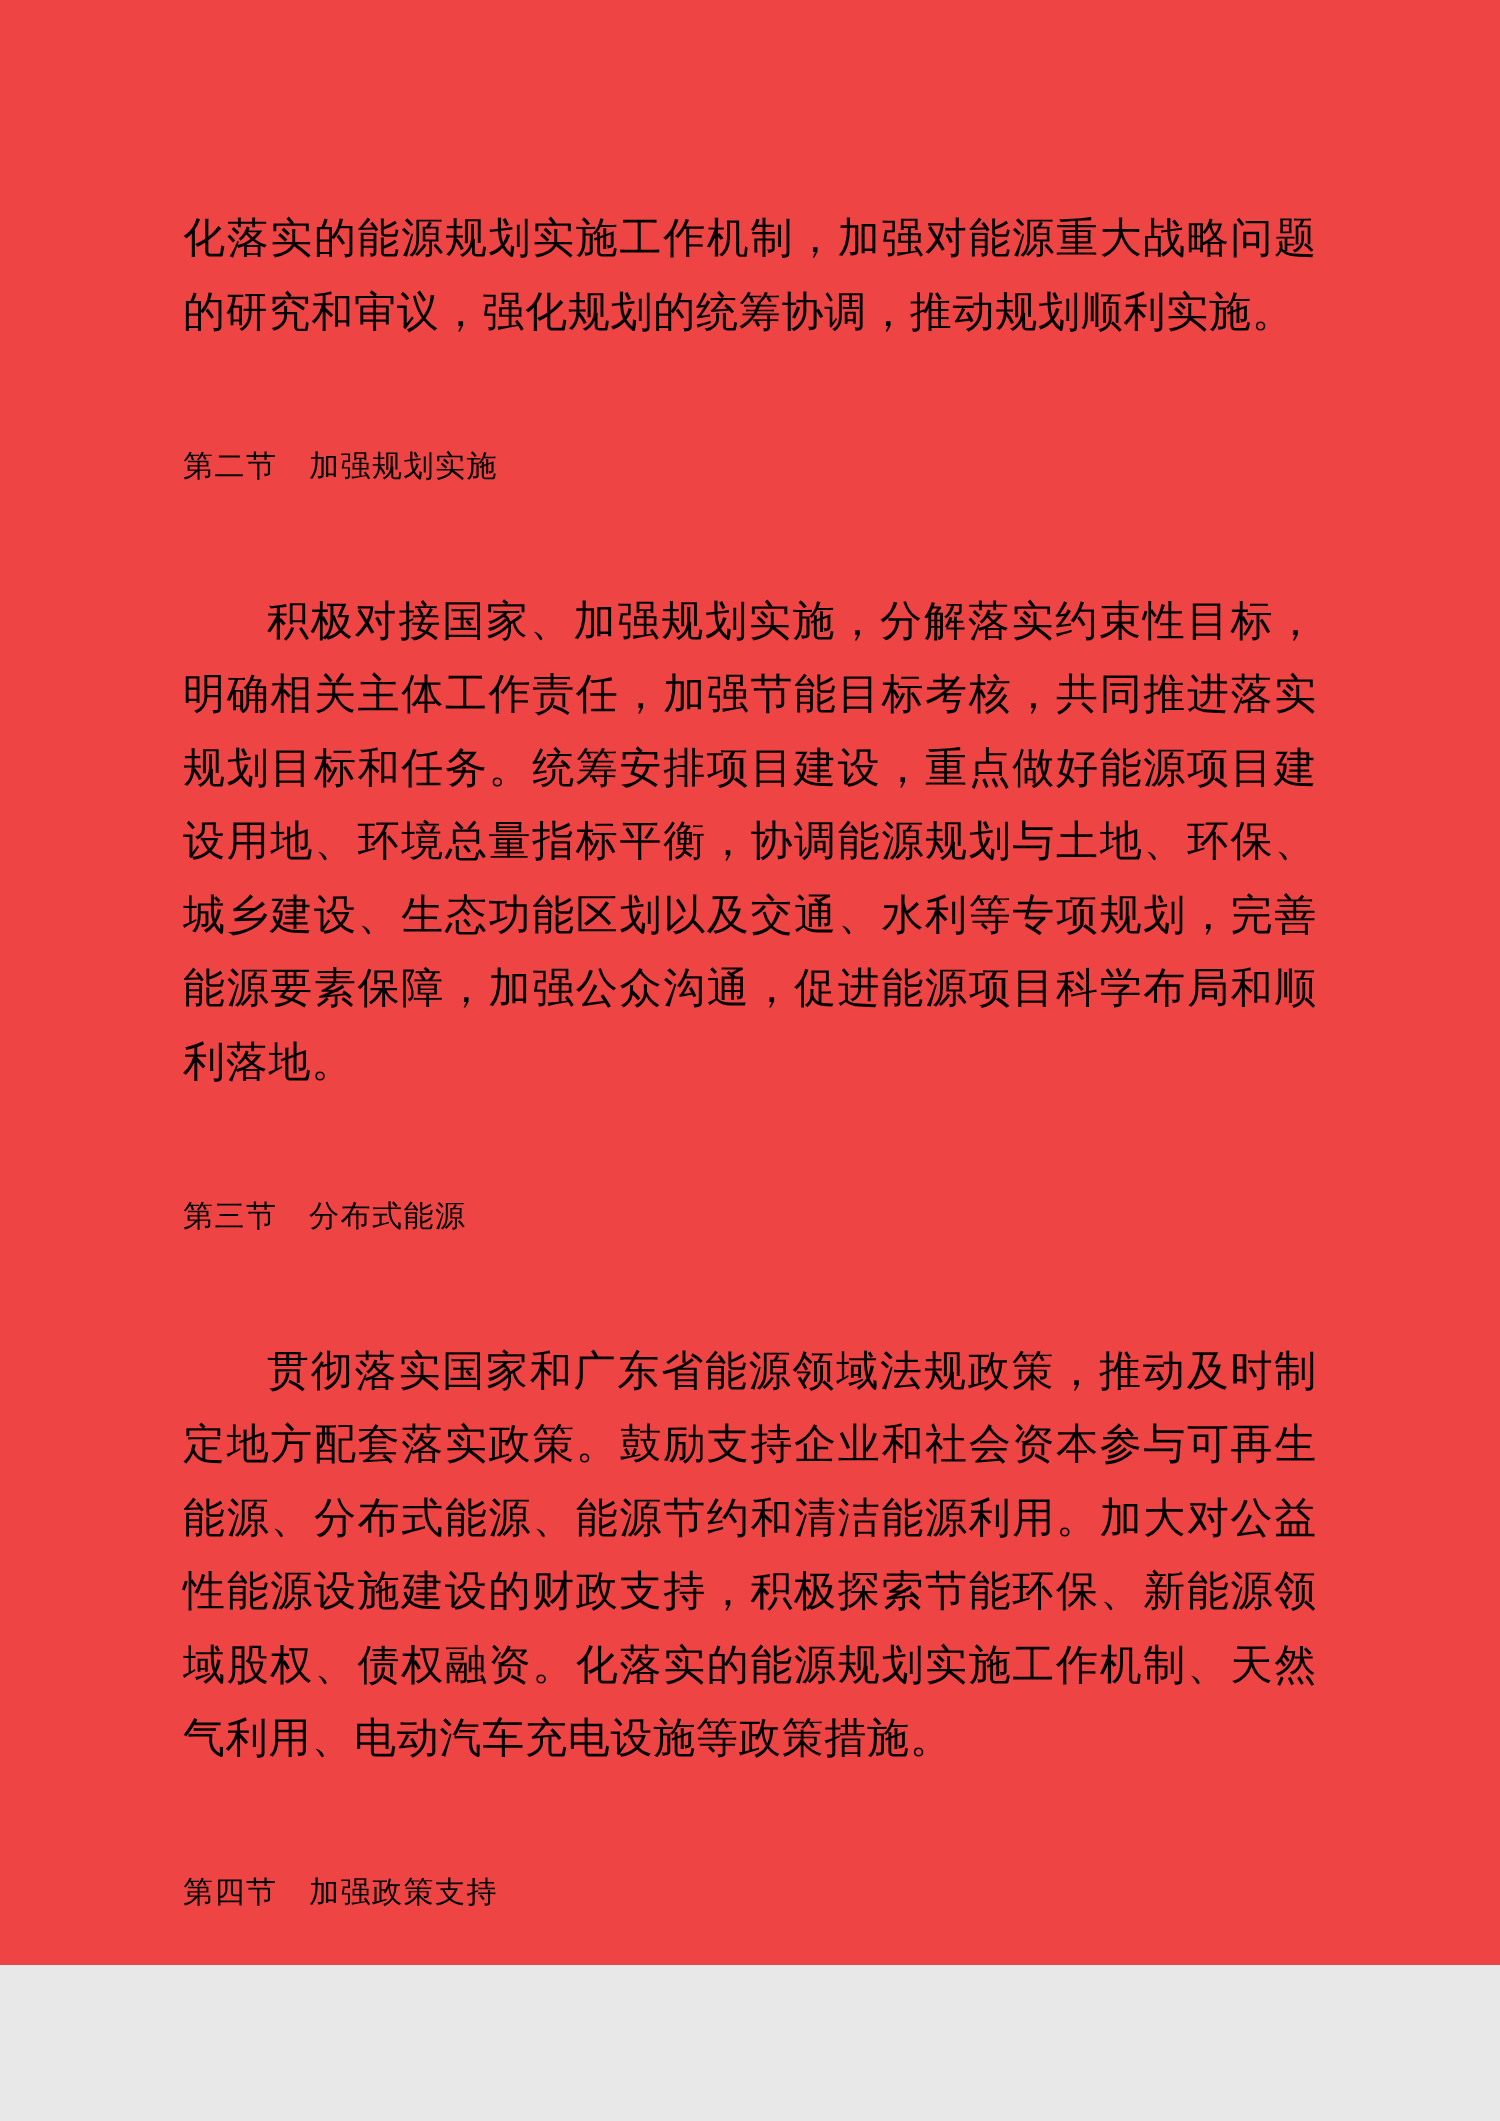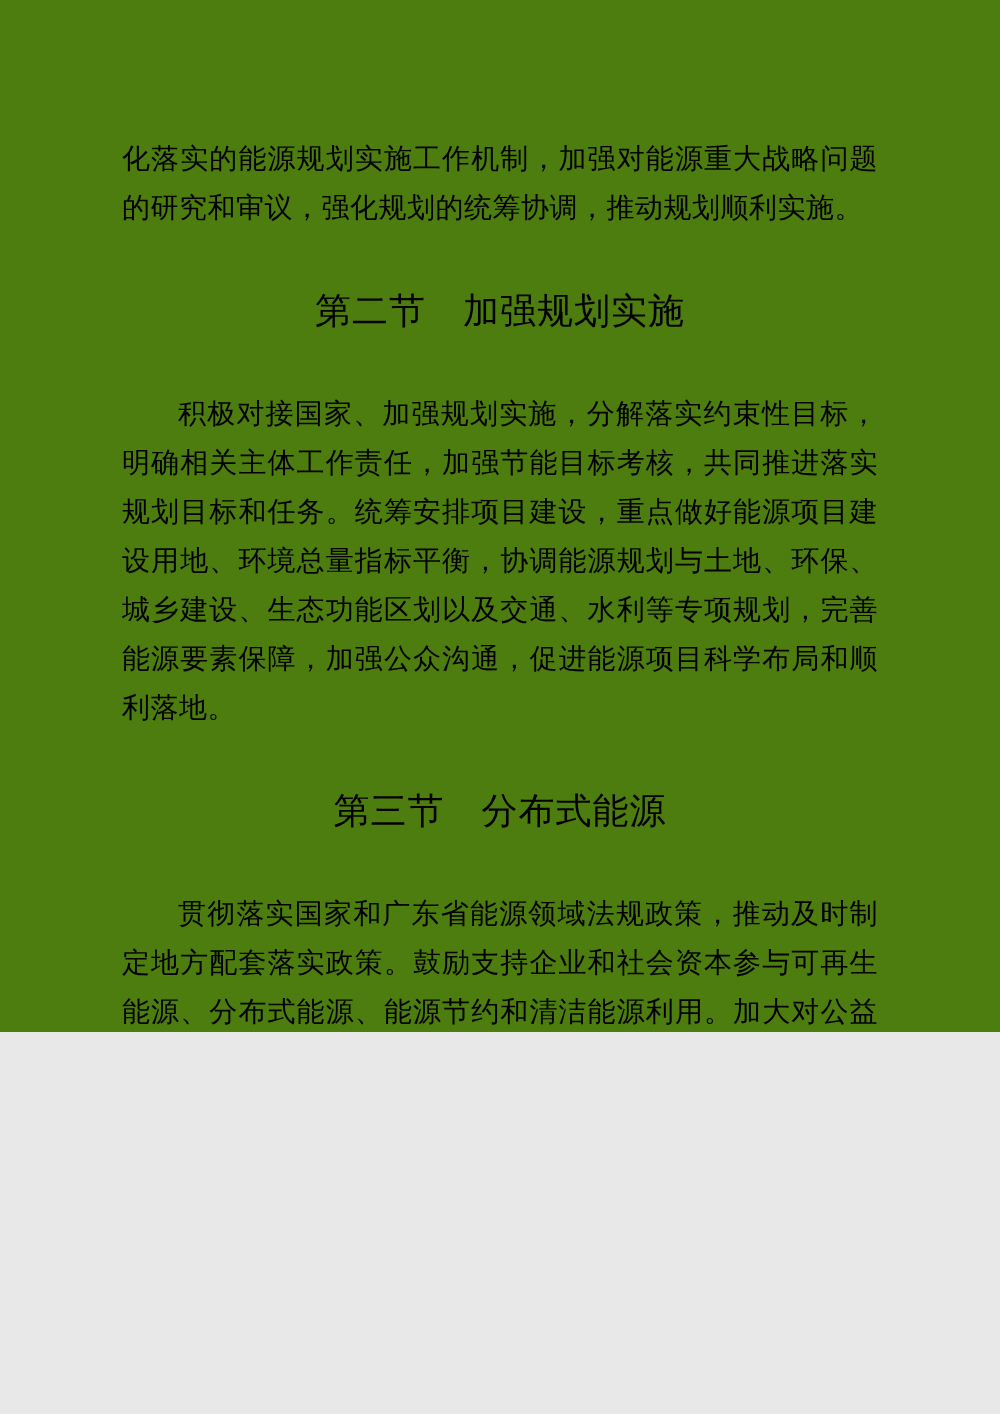--- a/index.html
+++ b/index.html
@@ -5,23 +5,23 @@
   html, body {
     margin: 0;
     padding: 0;
   }
   body {
     background: #e8e8e8;
   }
   .page {
     position: relative;
     width: 1000px;
-    height: 1032px;
+    height: 1310px;
     margin: 0 auto;
-    background: #4d7c0f;
+    background: #ef4444;
     color: #000000;
     font-family: "DejaVu Sans", sans-serif;
     overflow: hidden;
   }
   .content {
     position: absolute;
     top: 134px;
     left: 122px;
     width: 756px;
   }
@@ -32,24 +32,23 @@
     text-align: justify;
     text-align-last: left;
     text-justify: inter-character;
     letter-spacing: 0.5px;
   }
   .body-para.indent {
     text-indent: 2em;
   }
   .section-heading {
     margin: 54px 0;
-    font-size: 36px;
+    font-size: 20px;
     font-weight: normal;
     line-height: 49px;
-    text-align: center;
     letter-spacing: 1px;
   }
   .page-number {
     position: absolute;
     top: 1308px;
     right: 122px;
     font-family: "Liberation Serif", "DejaVu Serif", serif;
     font-size: 30px;
     line-height: 30px;
     color: #000000;
@@ -68,21 +67,21 @@
   <div class="content">
 
     <p class="body-para">化落实的能源规划实施工作机制，加强对能源重大战略问题的研究和审议，强化规划的统筹协调，推动规划顺利实施。</p>
 
     <h2 class="section-heading">第二节　加强规划实施</h2>
 
     <p class="body-para indent">积极对接国家、加强规划实施，分解落实约束性目标，明确相关主体工作责任，加强节能目标考核，共同推进落实规划目标和任务。统筹安排项目建设，重点做好能源项目建设用地、环境总量指标平衡，协调能源规划与土地、环保、城乡建设、生态功能区划以及交通、水利等专项规划，完善能源要素保障，加强公众沟通，促进能源项目科学布局和顺利落地。</p>
 
     <h2 class="section-heading">第三节　分布式能源</h2>
 
-    <p class="body-para indent">贯彻落实国家和广东省能源领域法规政策，推动及时制定地方配套落实政策。鼓励支持企业和社会资本参与可再生能源、分布式能源、能源节约和清洁能源利用。加大对公益性能源设施建设的财政支持，积极探索节能环保、省相关能源规划、债权融资。制定能源消费强度和总量双控、天然气利用、电动汽车充电设施等政策措施。</p>
+    <p class="body-para indent">贯彻落实国家和广东省能源领域法规政策，推动及时制定地方配套落实政策。鼓励支持企业和社会资本参与可再生能源、分布式能源、能源节约和清洁能源利用。加大对公益性能源设施建设的财政支持，积极探索节能环保、新能源领域股权、债权融资。化落实的能源规划实施工作机制、天然气利用、电动汽车充电设施等政策措施。</p>
 
     <h2 class="section-heading">第四节　加强政策支持</h2>
 
   </div>
 
   <div class="page-number">
     <span class="dash">—</span><span>45</span><span class="dash">—</span>
   </div>
 </div>
 

